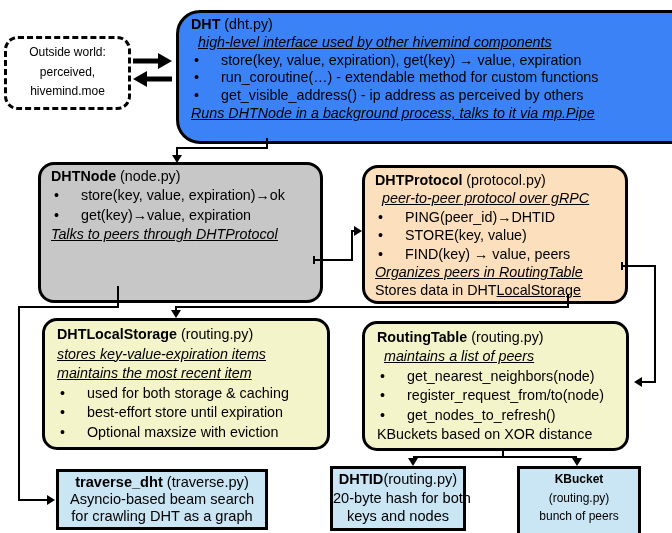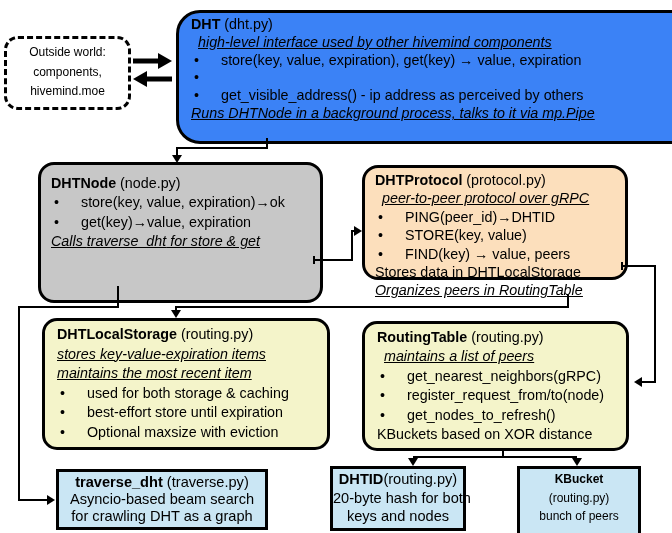--- a/index.html
+++ b/index.html
@@ -18,22 +18,22 @@
   .u{text-decoration:underline;}
   .bull{display:flex;}
   .dot{flex:0 0 30px;padding-left:3px;box-sizing:border-box;}
   .bt{flex:0 0 auto;}
 
   .outside{left:4px;top:36px;width:127px;height:74px;border-style:dashed;
     border-radius:14px;text-align:center;padding-top:4px;line-height:19.5px;font-size:12px;}
   .dht{left:176px;top:10px;width:530px;height:134px;background:#3b82f6;
     border-radius:24px;padding:3px 8px 0 12px;line-height:17.8px;}
   .dhtnode{left:38px;top:162px;width:285px;height:141px;background:#c7c7c7;
-    border-radius:16px;padding:9px 4px 0 10px;line-height:19.4px;}
-  .dhtprotocol{left:362px;top:165px;width:266px;height:115px;background:#fcdfbc;
+    border-radius:16px;padding:2px 4px 0 10px;line-height:19.4px;}
+  .dhtprotocol{left:362px;top:165px;width:266px;height:139px;background:#fcdfbc;
     border-radius:16px;padding:3px 4px 0 10px;line-height:18.4px;}
   .dhtlocalstorage{left:42px;top:318px;width:288px;height:132px;background:#f4f4ca;
     border-radius:15px;padding:4px 4px 0 12px;line-height:19.6px;}
   .routingtable{left:362px;top:321px;width:267px;height:130px;background:#f4f4ca;
     border-radius:15px;padding:4px 4px 0 12px;line-height:19.4px;}
   .traverse{left:56px;top:469px;width:212px;height:61px;background:#cae6f4;
     text-align:center;padding-top:2px;line-height:17px;font-size:14.6px;}
   .dhtid{left:330px;top:466px;width:136px;height:65px;background:#cae6f4;
     text-align:center;padding-top:1px;line-height:18.6px;font-size:14.6px;}
   .kbucket{left:517px;top:466px;width:124px;height:78px;background:#cae6f4;
@@ -41,71 +41,72 @@
 
   .connectors{position:absolute;left:0;top:0;z-index:5;pointer-events:none;}
 </style>
 </head>
 <body>
 
 <div class="canvas">
 
   <div class="box outside">
     <div class="ln">Outside world:</div>
-    <div class="ln">components,</div>
+    <div class="ln">perceived,</div>
     <div class="ln">hivemind.moe</div>
   </div>
 
   <div class="box dht">
     <div class="ln"><span class="b">DHT</span><span> (dht.py)</span></div>
     <div class="ln it ind">high-level interface used by other hivemind components</div>
     <div class="ln bull">
         <span class="dot">•</span>
         <span class="bt">store(key, value, expiration), get(key) → value, expiration</span>
       </div>
     <div class="ln bull">
         <span class="dot">•</span>
+        <span class="bt">run_coroutine(…) - extendable method for custom functions</span>
       </div>
     <div class="ln bull">
         <span class="dot">•</span>
         <span class="bt">get_visible_address() - ip address as perceived by others</span>
       </div>
     <div class="ln it"><span>Runs </span><span class="u">DHTNode</span><span> in a background process, talks to it via mp.Pipe</span></div>
   </div>
 
   <div class="box dhtnode">
     <div class="ln"><span class="b">DHTNode</span><span> (node.py)</span></div>
     <div class="ln bull">
         <span class="dot">•</span>
         <span class="bt">store(key, value, expiration)→ok</span>
       </div>
     <div class="ln bull">
         <span class="dot">•</span>
         <span class="bt">get(key)→value, expiration</span>
       </div>
-    <div class="ln it"><span>Calls </span><span class="u">traverse_dht</span><span> for store &amp; get</span></div>
+    <div class="ln it"><span>Talks to peers through </span><span class="u">DHTProtocol</span><span></span></div>
   </div>
 
   <div class="box dhtprotocol">
     <div class="ln"><span class="b">DHTProtocol</span><span> (protocol.py)</span></div>
     <div class="ln it ind">peer-to-peer protocol over gRPC</div>
     <div class="ln bull">
         <span class="dot">•</span>
         <span class="bt">PING(peer_id)→DHTID</span>
       </div>
     <div class="ln bull">
         <span class="dot">•</span>
         <span class="bt">STORE(key, value)</span>
       </div>
     <div class="ln bull">
         <span class="dot">•</span>
         <span class="bt">FIND(key) → value, peers</span>
       </div>
+    <div class="ln it"><span>Organizes peers in </span><span class="u">RoutingTable</span><span></span></div>
     <div class="ln"><span>Stores data in DHT</span><span class="u">LocalStorage</span><span></span></div>
-    <div class="ln it"><span>Organizes peers in </span><span class="u">RoutingTable</span><span></span></div>
   </div>
 
   <div class="box dhtlocalstorage">
     <div class="ln"><span class="b">DHTLocalStorage</span><span> (routing.py)</span></div>
     <div class="ln it">stores key-value-expiration items</div>
     <div class="ln it">maintains the most recent item</div>
     <div class="ln bull">
         <span class="dot">•</span>
         <span class="bt">used for both storage &amp; caching</span>
       </div>
@@ -117,21 +118,21 @@
         <span class="dot">•</span>
         <span class="bt">Optional maxsize with eviction</span>
       </div>
   </div>
 
   <div class="box routingtable">
     <div class="ln"><span class="b">RoutingTable</span><span> (routing.py)</span></div>
     <div class="ln it ind">maintains a list of peers</div>
     <div class="ln bull">
         <span class="dot">•</span>
-        <span class="bt">get_nearest_neighbors(gRPC)</span>
+        <span class="bt">get_nearest_neighbors(node)</span>
       </div>
     <div class="ln bull">
         <span class="dot">•</span>
         <span class="bt">register_request_from/to(node)</span>
       </div>
     <div class="ln bull">
         <span class="dot">•</span>
         <span class="bt">get_nodes_to_refresh()</span>
       </div>
     <div class="ln">KBuckets based on XOR distance</div>

